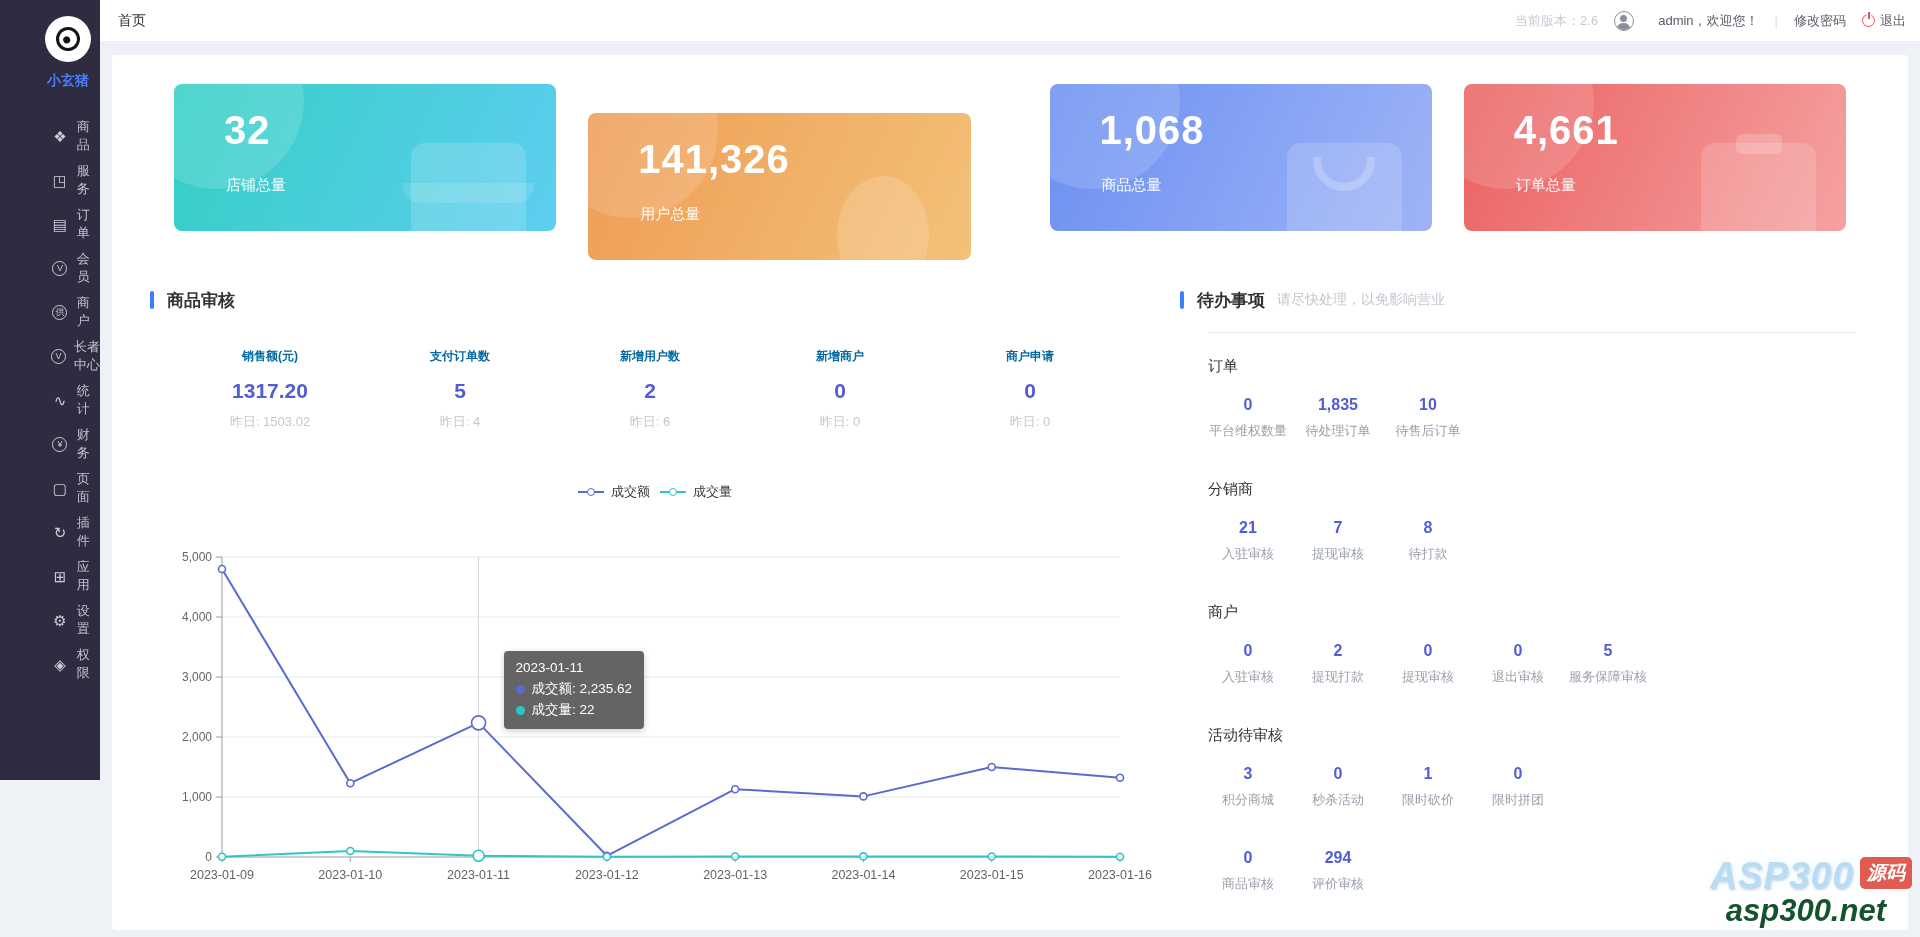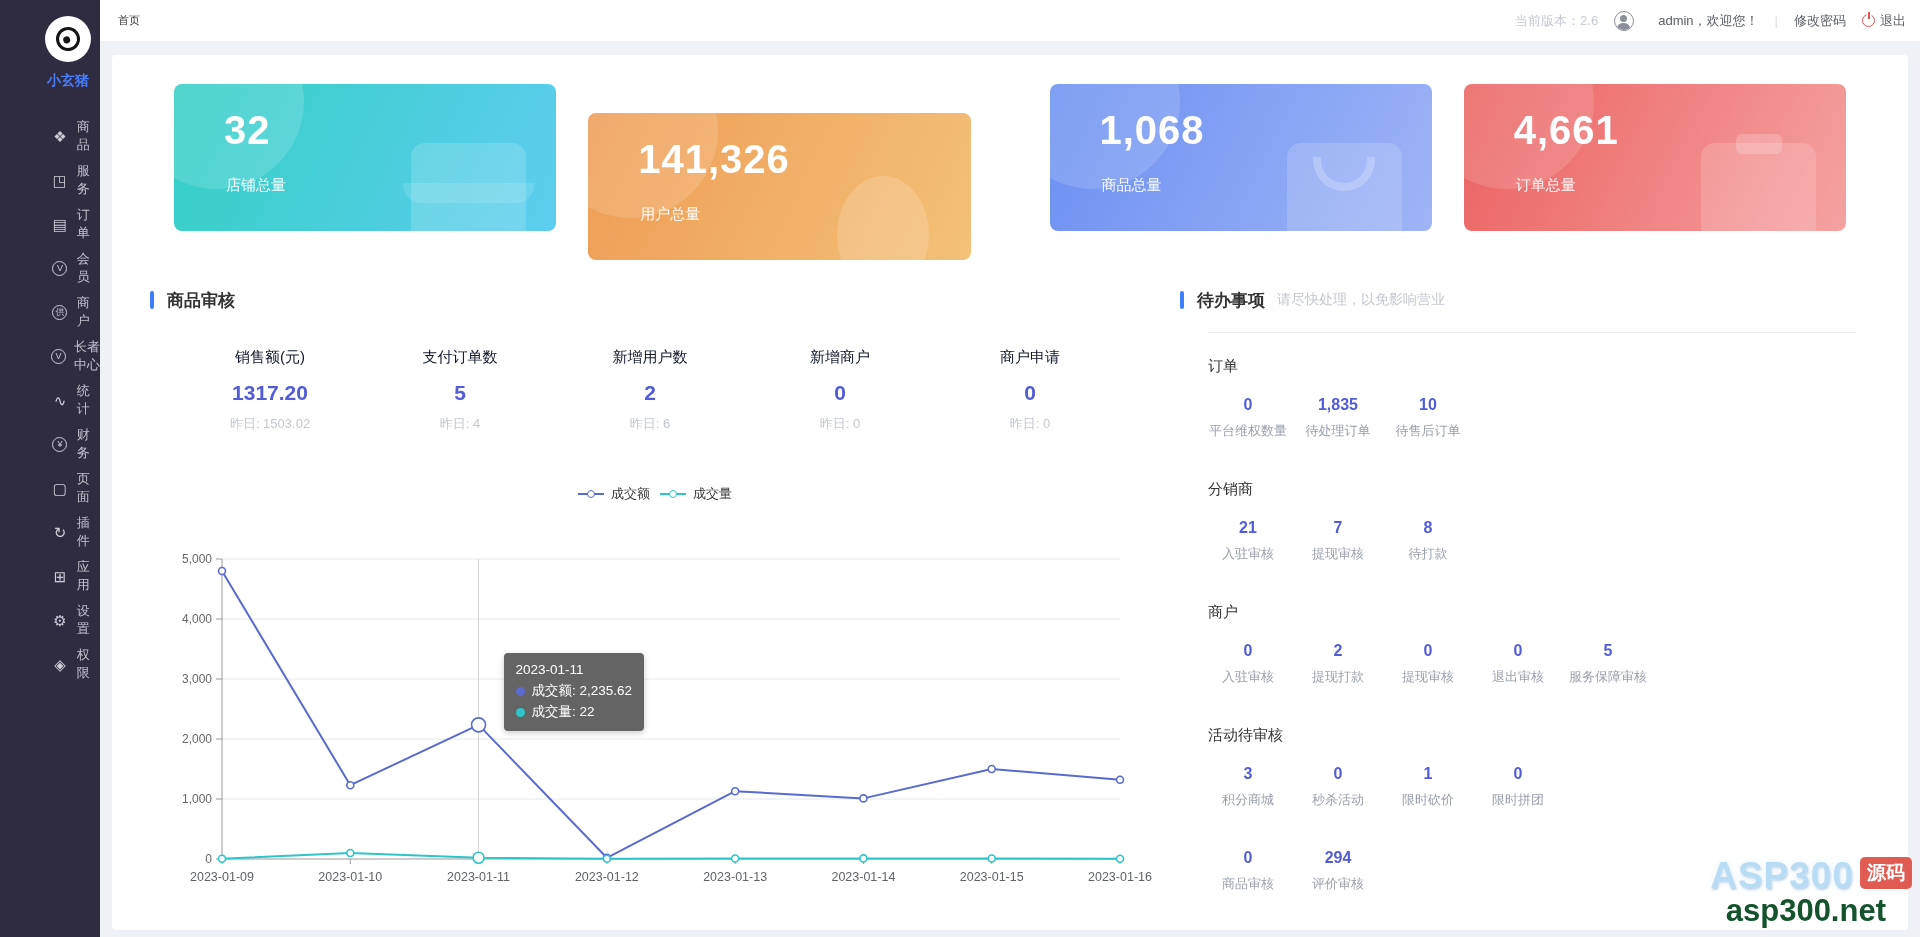--- a/index.html
+++ b/index.html
@@ -4,33 +4,33 @@
 <style>
   * { margin:0; padding:0; box-sizing:border-box; }
   html,body { width:1920px; height:937px; }
   body {
     position:relative; overflow:hidden;
     background:#eef1f6;
     font-family:"Liberation Sans","DejaVu Sans",sans-serif;
     -webkit-font-smoothing:antialiased;
   }
   
-  .sidebar { position:absolute; left:0; top:0; width:100px; height:937px; background:#2f2b40; z-index:5;padding-left:36px; }
+  .sidebar { position:absolute; left:0; top:0; width:100px; height:780px; background:#2f2b40; z-index:5;padding-left:36px; }
   .logo { width:46px; height:46px; border-radius:50%; background:#fff; margin:16px auto 10px; display:flex; align-items:center; justify-content:center; }
   .logo-glyph { width:24px; height:24px; border:3px solid #151515; border-radius:50%; position:relative; transform:rotate(-18deg); }
   .logo-glyph::after { content:""; position:absolute; width:7px; height:7px; background:#151515; border-radius:50%; top:6px; left:4px; }
   .brand { text-align:center; color:#4a7df8; font-size:14px; font-weight:600; }
   .menu { margin-top:24px; }
   .menu-item { display:flex; align-items:center; height:44px; padding-left:15px; color:#c2c2cd; font-size:13px; cursor:pointer; }
   .mi { width:20px; margin-right:8px; font-size:15px; line-height:1; display:inline-flex; justify-content:center; color:#cdcdd8; }
   .mi-circle { width:15px; height:15px; border:1.4px solid #cdcdd8; border-radius:50%; font-size:9px; display:flex; align-items:center; justify-content:center; }
   
   .topbar { position:absolute; left:100px; top:0; width:1820px; height:42px; background:#fff; border-bottom:1px solid #f0f0f0;
             display:flex; align-items:center; justify-content:space-between; padding:0 14px 0 18px; z-index:4; }
-  .tab-home { font-size:11px; color:#333; cursor:pointer; }
+  .tab-home { font-size:14px; color:#333; cursor:pointer; }
   .top-right { display:flex; align-items:center; gap:16px; font-size:13px; color:#5a5e66; }
   .version { color:#c5cad3; }
   .welcome { display:flex; align-items:center; gap:24px; cursor:default; }
   .avatar-icon { width:20px; height:20px; border:1.5px solid #8a8f99; border-radius:50%; position:relative; overflow:hidden; }
   .avatar-icon::before { content:""; position:absolute; width:7px; height:7px; border-radius:50%; background:#8a8f99; left:5px; top:3px; }
   .avatar-icon::after { content:""; position:absolute; width:13px; height:10px; border-radius:50%; background:#8a8f99; left:2px; top:11px; }
   .sep { color:#dcdfe6; }
   .linkish { cursor:pointer; }
   .logout { display:flex; align-items:center; gap:5px; cursor:pointer; }
   .power-icon { width:13px; height:13px; border:1.6px solid #e25555; border-radius:50%; position:relative; }
@@ -51,21 +51,21 @@
   
   .left-col  { position:absolute; left:38px;  top:233px; width:1010px; }
   .right-col { position:absolute; left:1068px; top:233px; width:700px; }
   .sec-head { display:flex; align-items:center; height:24px; }
   .sec-bar { width:4px; height:18px; background:#3d7eff; border-radius:2px; margin-right:13px; }
   .sec-title { font-size:17px; font-weight:bold; color:#333; }
   .sec-sub { margin-left:12px; font-size:14px; color:#c3c7cf; }
   
   .today-stats { margin:36px 0 0 25px; width:950px; display:flex; }
   .t-col { flex:1; text-align:center; }
-  .t-label { font-size:15px; color:#0f172a; }
+  .t-label { font-size:12px; color:#0369a1;font-weight:bold; }
   .t-value { margin-top:14px; font-size:21px; font-weight:bold; color:#525cd6; }
   .t-yest  { margin-top:10px; font-size:13px; color:#c3c7cf; }
   
   .legend { margin-top:52px; display:flex; justify-content:center; gap:10px; }
   .lg-item { display:flex; align-items:center; gap:7px; font-size:13px; color:#333; cursor:pointer; }
   .lg-line { width:26px; height:2px; position:relative; }
   .lg-dot { position:absolute; left:50%; top:50%; transform:translate(-50%,-50%); width:8px; height:8px; border-radius:50%; background:#fff; border:1.6px solid; }
   .chart-area { position:relative; margin-top:12px; width:1010px; height:372px; }
   .chart-area svg { position:absolute; left:0; top:0; }
   .tooltip { position:absolute; background:rgba(88,88,88,.93); border-radius:4px; padding:7px 12px 8px;
@@ -76,21 +76,21 @@
   .todo-hr { border:none; border-top:1px solid #ebeef3; margin:20px 0 0 28px; width:648px; }
   .todo-groups { margin-left:28px; }
   .todo-group { margin-top:24px; }
   .todo-group + .todo-group { margin-top:40px; }
   .tg-title { font-size:15px; color:#333; }
   .tg-items { display:flex; margin-top:20px; }
   .tg-item { min-width:80px; text-align:center; margin-right:10px; }
   .tg-value { font-size:16px; font-weight:bold; color:#525cd6; cursor:pointer; }
   .tg-label { margin-top:8px; font-size:13px; color:#9aa0ab; }
   
-  .watermark { position:absolute; right:8px; bottom:8px; text-align:right; z-index:9; }
+  .watermark { position:absolute; right:8px; bottom:8px; text-align:right; font-style:italic; z-index:9; }
   .wm-title { font-size:37px; font-weight:bold; color:#b9dcf5; letter-spacing:1px;
               text-shadow:0 0 8px #e6f3fc, 1px 2px 2px rgba(120,160,200,.55); display:inline-block; }
   .wm-badge { display:inline-block; background:#e05b52; color:#fff; font-size:19px; font-weight:bold;
               padding:3px 7px; border-radius:5px; margin-left:6px; vertical-align:9px; }
   .wm-site { margin-top:-4px; font-size:31px; font-weight:bold; color:#14532d; padding-right:26px; }
 </style>
 </head>
 <body>
 
 <aside class="sidebar">

